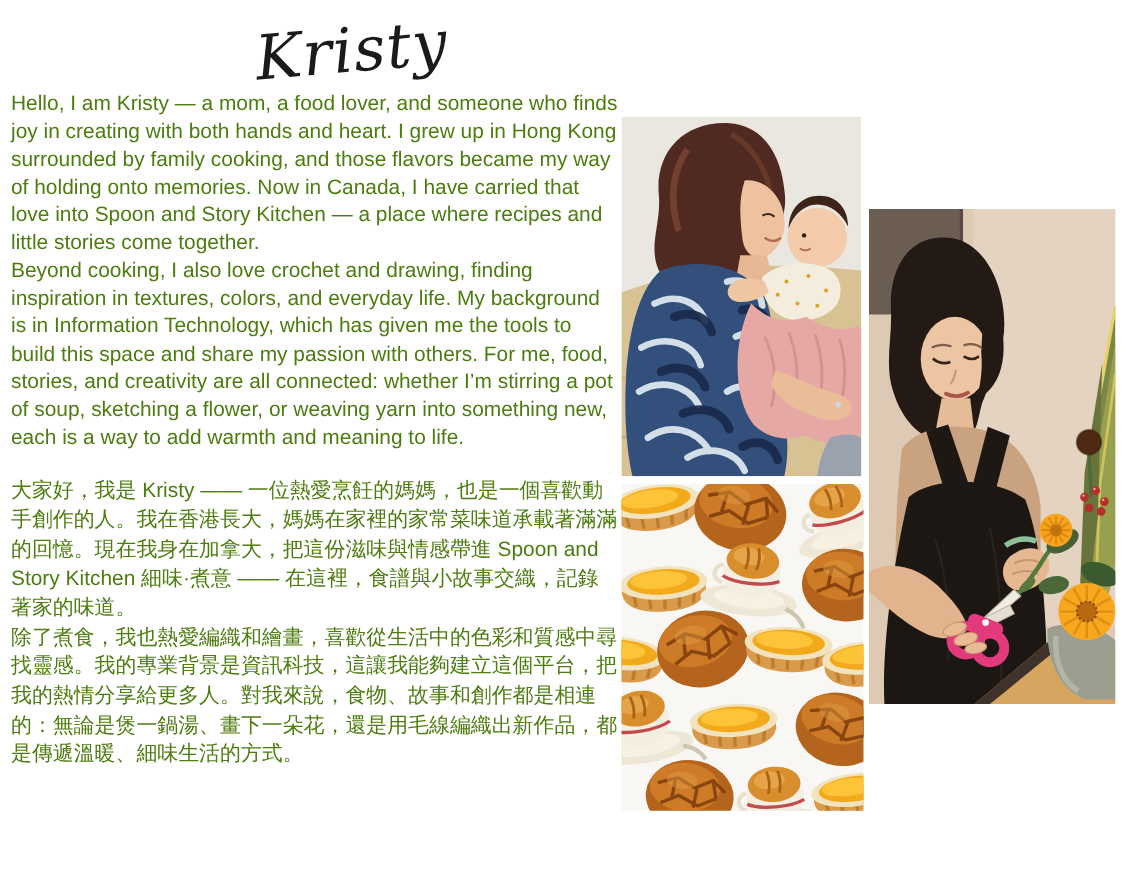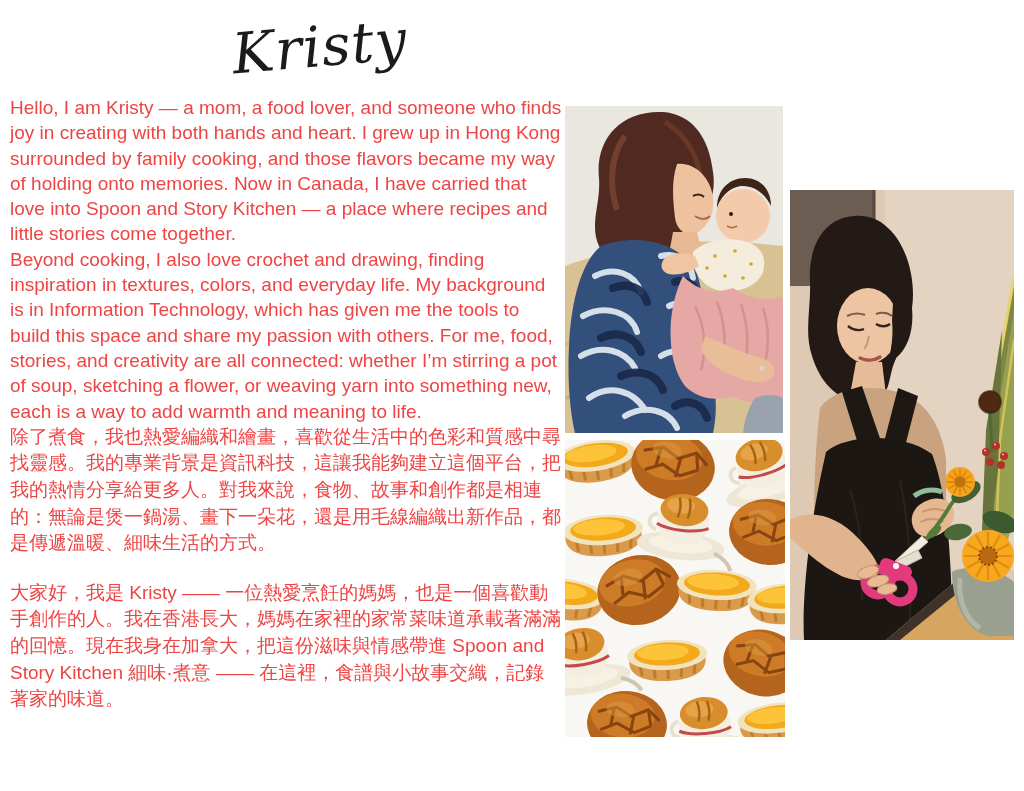--- a/index.html
+++ b/index.html
@@ -6,43 +6,43 @@
   .page{
     position:relative;width:1024px;height:791px;background:#ffffff;overflow:hidden;
     font-family:"Liberation Sans","DejaVu Sans",sans-serif;
   }
   .signature{
     position:absolute;left:205px;top:2px;width:230px;height:95px;
     font-family:"DejaVu Serif",serif;font-style:italic;font-weight:400;
     font-size:56px;line-height:90px;color:#1b1b1b;text-align:center;
     transform:rotate(-5deg);letter-spacing:1px;
   }
-  .text-col{position:absolute;left:10px;top:95px;width:553px;color:#ef4444;}
+  .text-col{position:absolute;left:10px;top:82px;width:553px;color:#4d7c0f;}
   .text-col p{margin:0;}
   .en{font-size:19px;line-height:25.3px;}
   .zh{font-size:19px;line-height:26.6px;}
   .zh-first{margin-top:23px !important;}
   figure.img{position:absolute;margin:0;padding:0;}
   figure.img svg{display:block;width:100%;height:100%;}
   .img1{left:565px;top:106px;width:218px;height:327px;}
   .img2{left:565px;top:440px;width:220px;height:297px;}
   .img3{left:790px;top:190px;width:224px;height:450px;}
 </style>
 </head>
 <body>
 
 <div class="page">
 
   <div class="signature">Kristy</div>
 
   <div class="text-col">
     <p class="en">Hello, I am Kristy — a mom, a food lover, and someone who finds joy in creating with both hands and heart. I grew up in Hong Kong surrounded by family cooking, and those flavors became my way of holding onto memories. Now in Canada, I have carried that love into Spoon and Story Kitchen — a place where recipes and little stories come together.</p>
     <p class="en">Beyond cooking, I also love crochet and drawing, finding inspiration in textures, colors, and everyday life. My background is in Information Technology, which has given me the tools to build this space and share my passion with others. For me, food, stories, and creativity are all connected: whether I’m stirring a pot of soup, sketching a flower, or weaving yarn into something new, each is a way to add warmth and meaning to life.</p>
+    <p class="zh zh-first">大家好，我是 Kristy —— 一位熱愛烹飪的媽媽，也是一個喜歡動手創作的人。我在香港長大，媽媽在家裡的家常菜味道承載著滿滿的回憶。現在我身在加拿大，把這份滋味與情感帶進 Spoon and Story Kitchen 細味·煮意 —— 在這裡，食譜與小故事交織，記錄著家的味道。</p>
     <p class="zh">除了煮食，我也熱愛編織和繪畫，喜歡從生活中的色彩和質感中尋找靈感。我的專業背景是資訊科技，這讓我能夠建立這個平台，把我的熱情分享給更多人。對我來說，食物、故事和創作都是相連的：無論是煲一鍋湯、畫下一朵花，還是用毛線編織出新作品，都是傳遞溫暖、細味生活的方式。</p>
-    <p class="zh zh-first">大家好，我是 Kristy —— 一位熱愛烹飪的媽媽，也是一個喜歡動手創作的人。我在香港長大，媽媽在家裡的家常菜味道承載著滿滿的回憶。現在我身在加拿大，把這份滋味與情感帶進 Spoon and Story Kitchen 細味·煮意 —— 在這裡，食譜與小故事交織，記錄著家的味道。</p>
   </div>
 
   <figure class="img img1" aria-label="Kristy smiling and holding her baby while sitting on a beige sofa">
     <svg viewBox="0 0 218 327" preserveAspectRatio="none">
       <rect width="218" height="327" fill="#e9e7e0"></rect>
       <path d="M0,160 C50,142 110,128 218,140 L218,327 L0,327 Z" fill="#d8c193"></path>
       <path d="M148,212 C178,200 204,204 218,214" stroke="#ecd9ab" fill="none" stroke-width="5" opacity="0.9"></path>
       <path d="M0,238 C30,230 52,232 62,242" stroke="#c4a878" fill="none" stroke-width="3" opacity="0.55"></path>
       <path d="M0,292 C40,282 62,287 72,302" stroke="#b89a6a" stroke-width="3" fill="none" opacity="0.45"></path>
 

